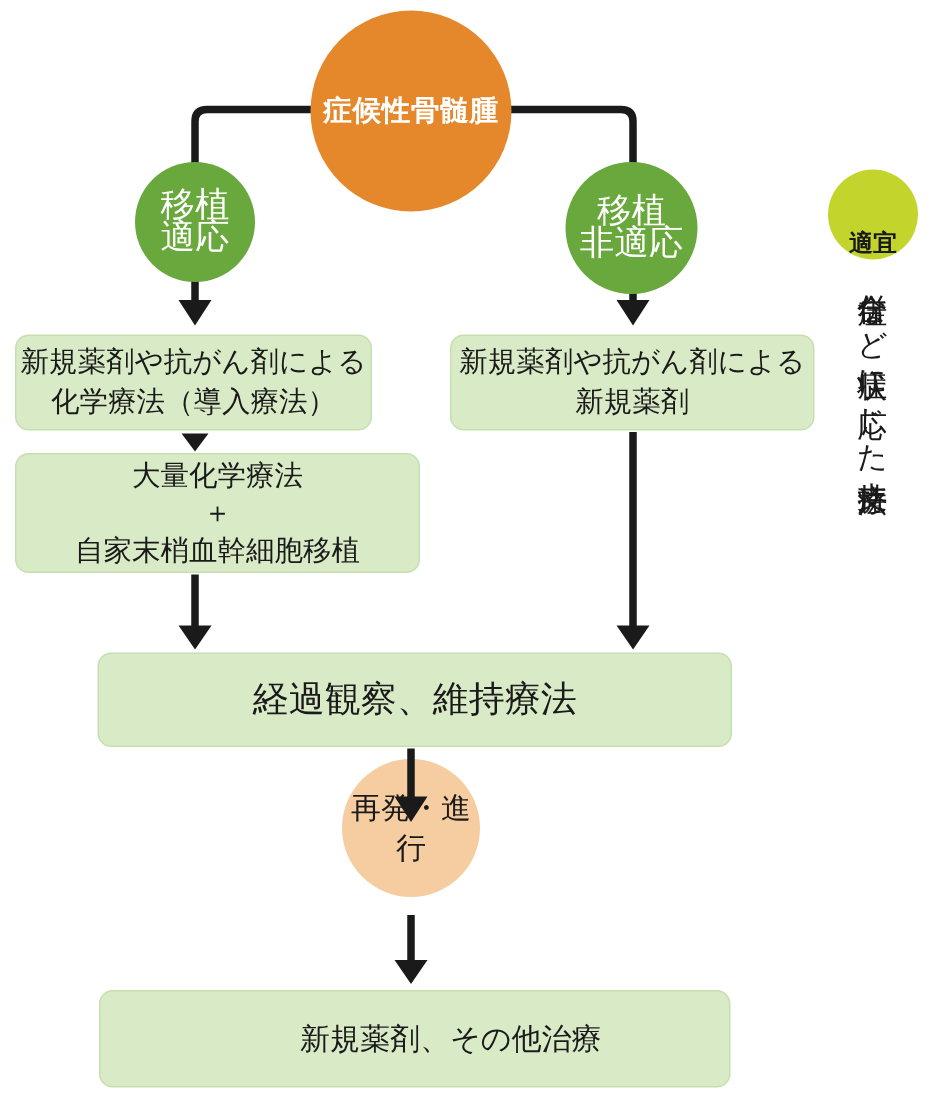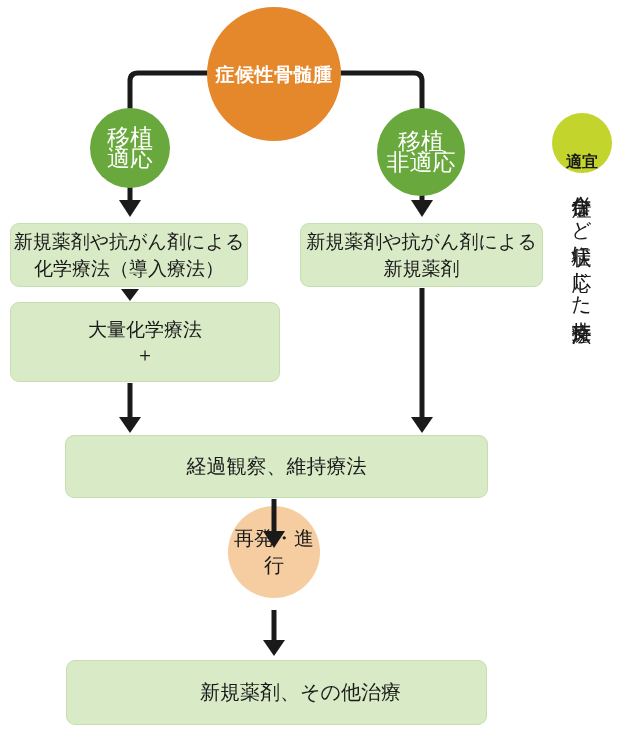--- a/index.html
+++ b/index.html
@@ -29,21 +29,21 @@
          background:var(--yellowGreen);color:var(--ink);display:flex;align-items:flex-end;
          justify-content:center;font-size:16px;font-weight:bold;z-index:2;}
 
   .box{position:absolute;background:var(--boxFill);border:1px solid var(--boxBorder);
        border-radius:9px;display:flex;flex-direction:column;align-items:center;
        justify-content:center;text-align:right;color:var(--ink);font-size:19px;
        line-height:27px;font-weight:500;z-index:2;}
   .box-induction{left:10px;top:223px;width:238px;height:64px;}
   .box-hdt{left:10px;top:290px;width:270px;height:80px;line-height:25px;margin-top:12px;}
   .box-chemo{left:300px;top:223px;width:243px;height:64px;}
-  .box-observe{left:65px;top:435px;width:423px;height:63px;font-size:20px;}
+  .box-observe{left:65px;top:435px;width:423px;height:63px;font-size:24px;}
   .box-newdrugs{left:66px;top:660px;width:421px;height:65px;font-size:20px;padding-left:48px;}
 
   .vtext{position:absolute;left:562px;top:180px;height:310px;writing-mode:vertical-rl;
          text-orientation:upright;font-size:20px;line-height:40px;letter-spacing:1px;
          color:var(--ink);z-index:2;}
 </style>
 </head>
 <body>
 
 <div class="canvas">
@@ -78,20 +78,21 @@
     <div>非適応</div>
   </div>
 
   <div class="box box-induction">
     <div>新規薬剤や抗がん剤による</div>
     <div>化学療法（導入療法）</div>
   </div>
   <div class="box box-hdt">
     <div>大量化学療法</div>
     <div>＋</div>
+    <div>自家末梢血幹細胞移植</div>
   </div>
   <div class="box box-chemo">
     <div>新規薬剤や抗がん剤による</div>
     <div>新規薬剤</div>
   </div>
   <div class="box box-observe">
     <div>経過観察、維持療法</div>
   </div>
 
   <div class="node node-relapse">

